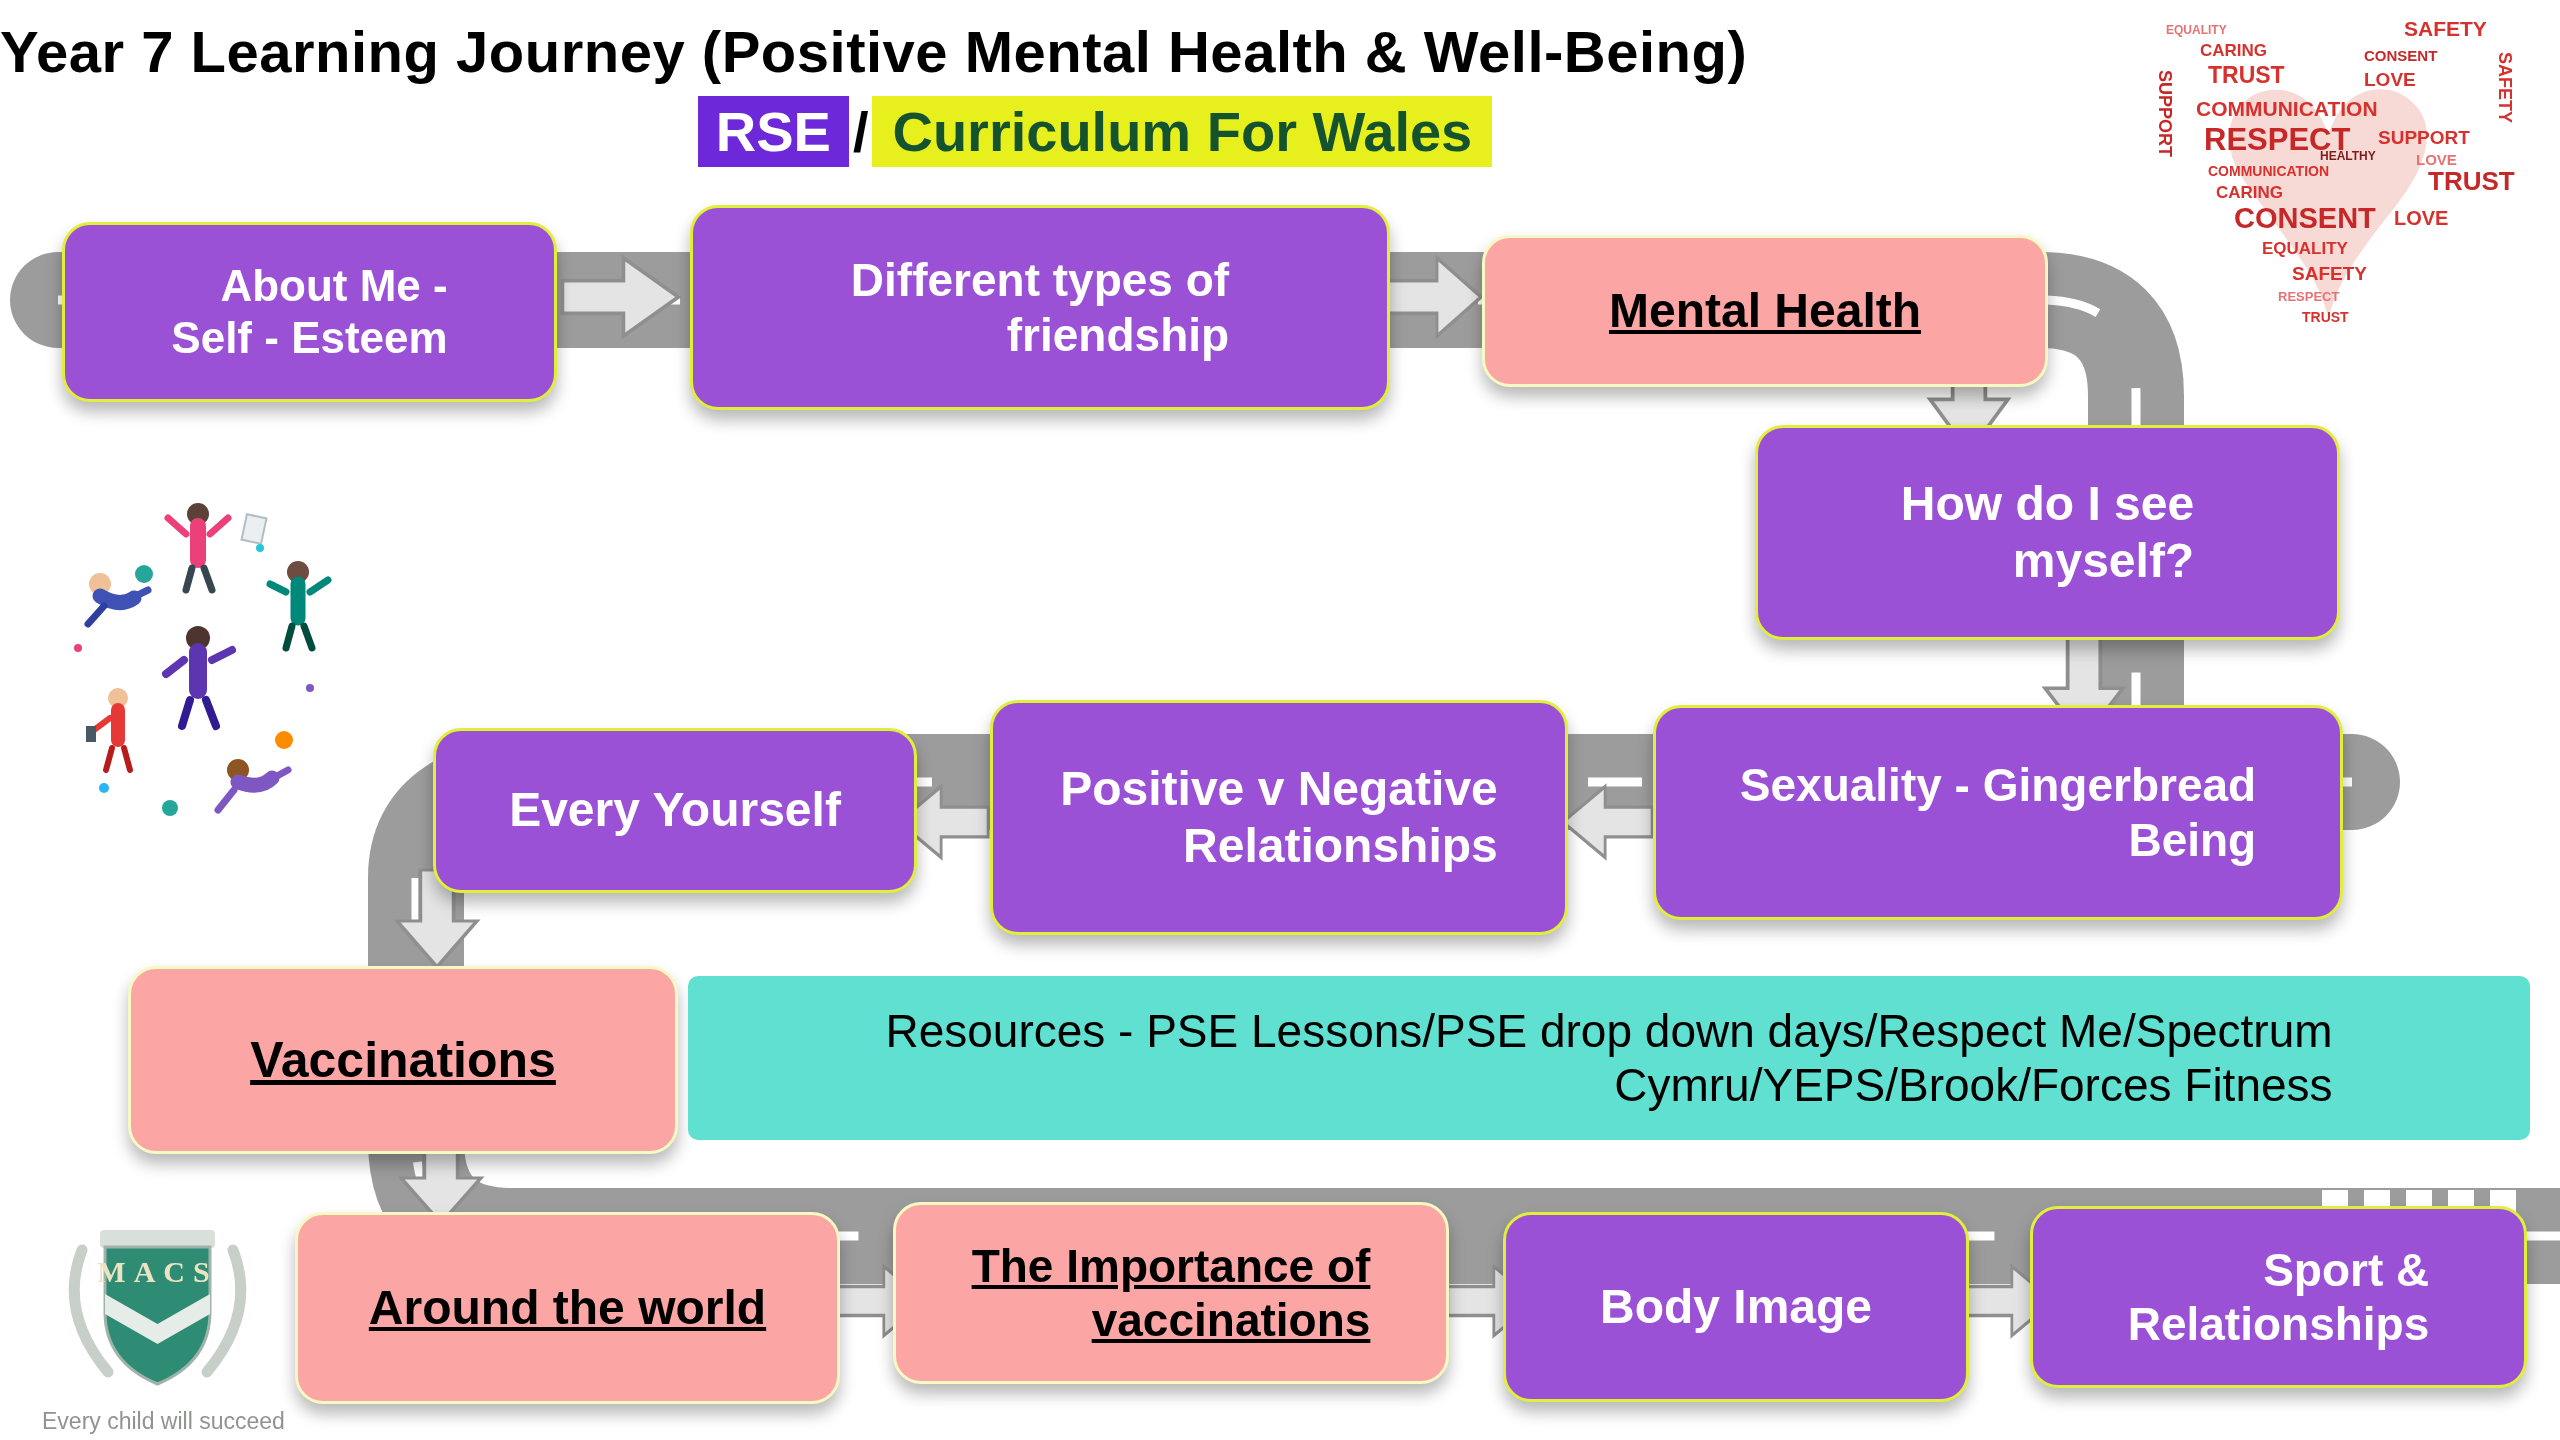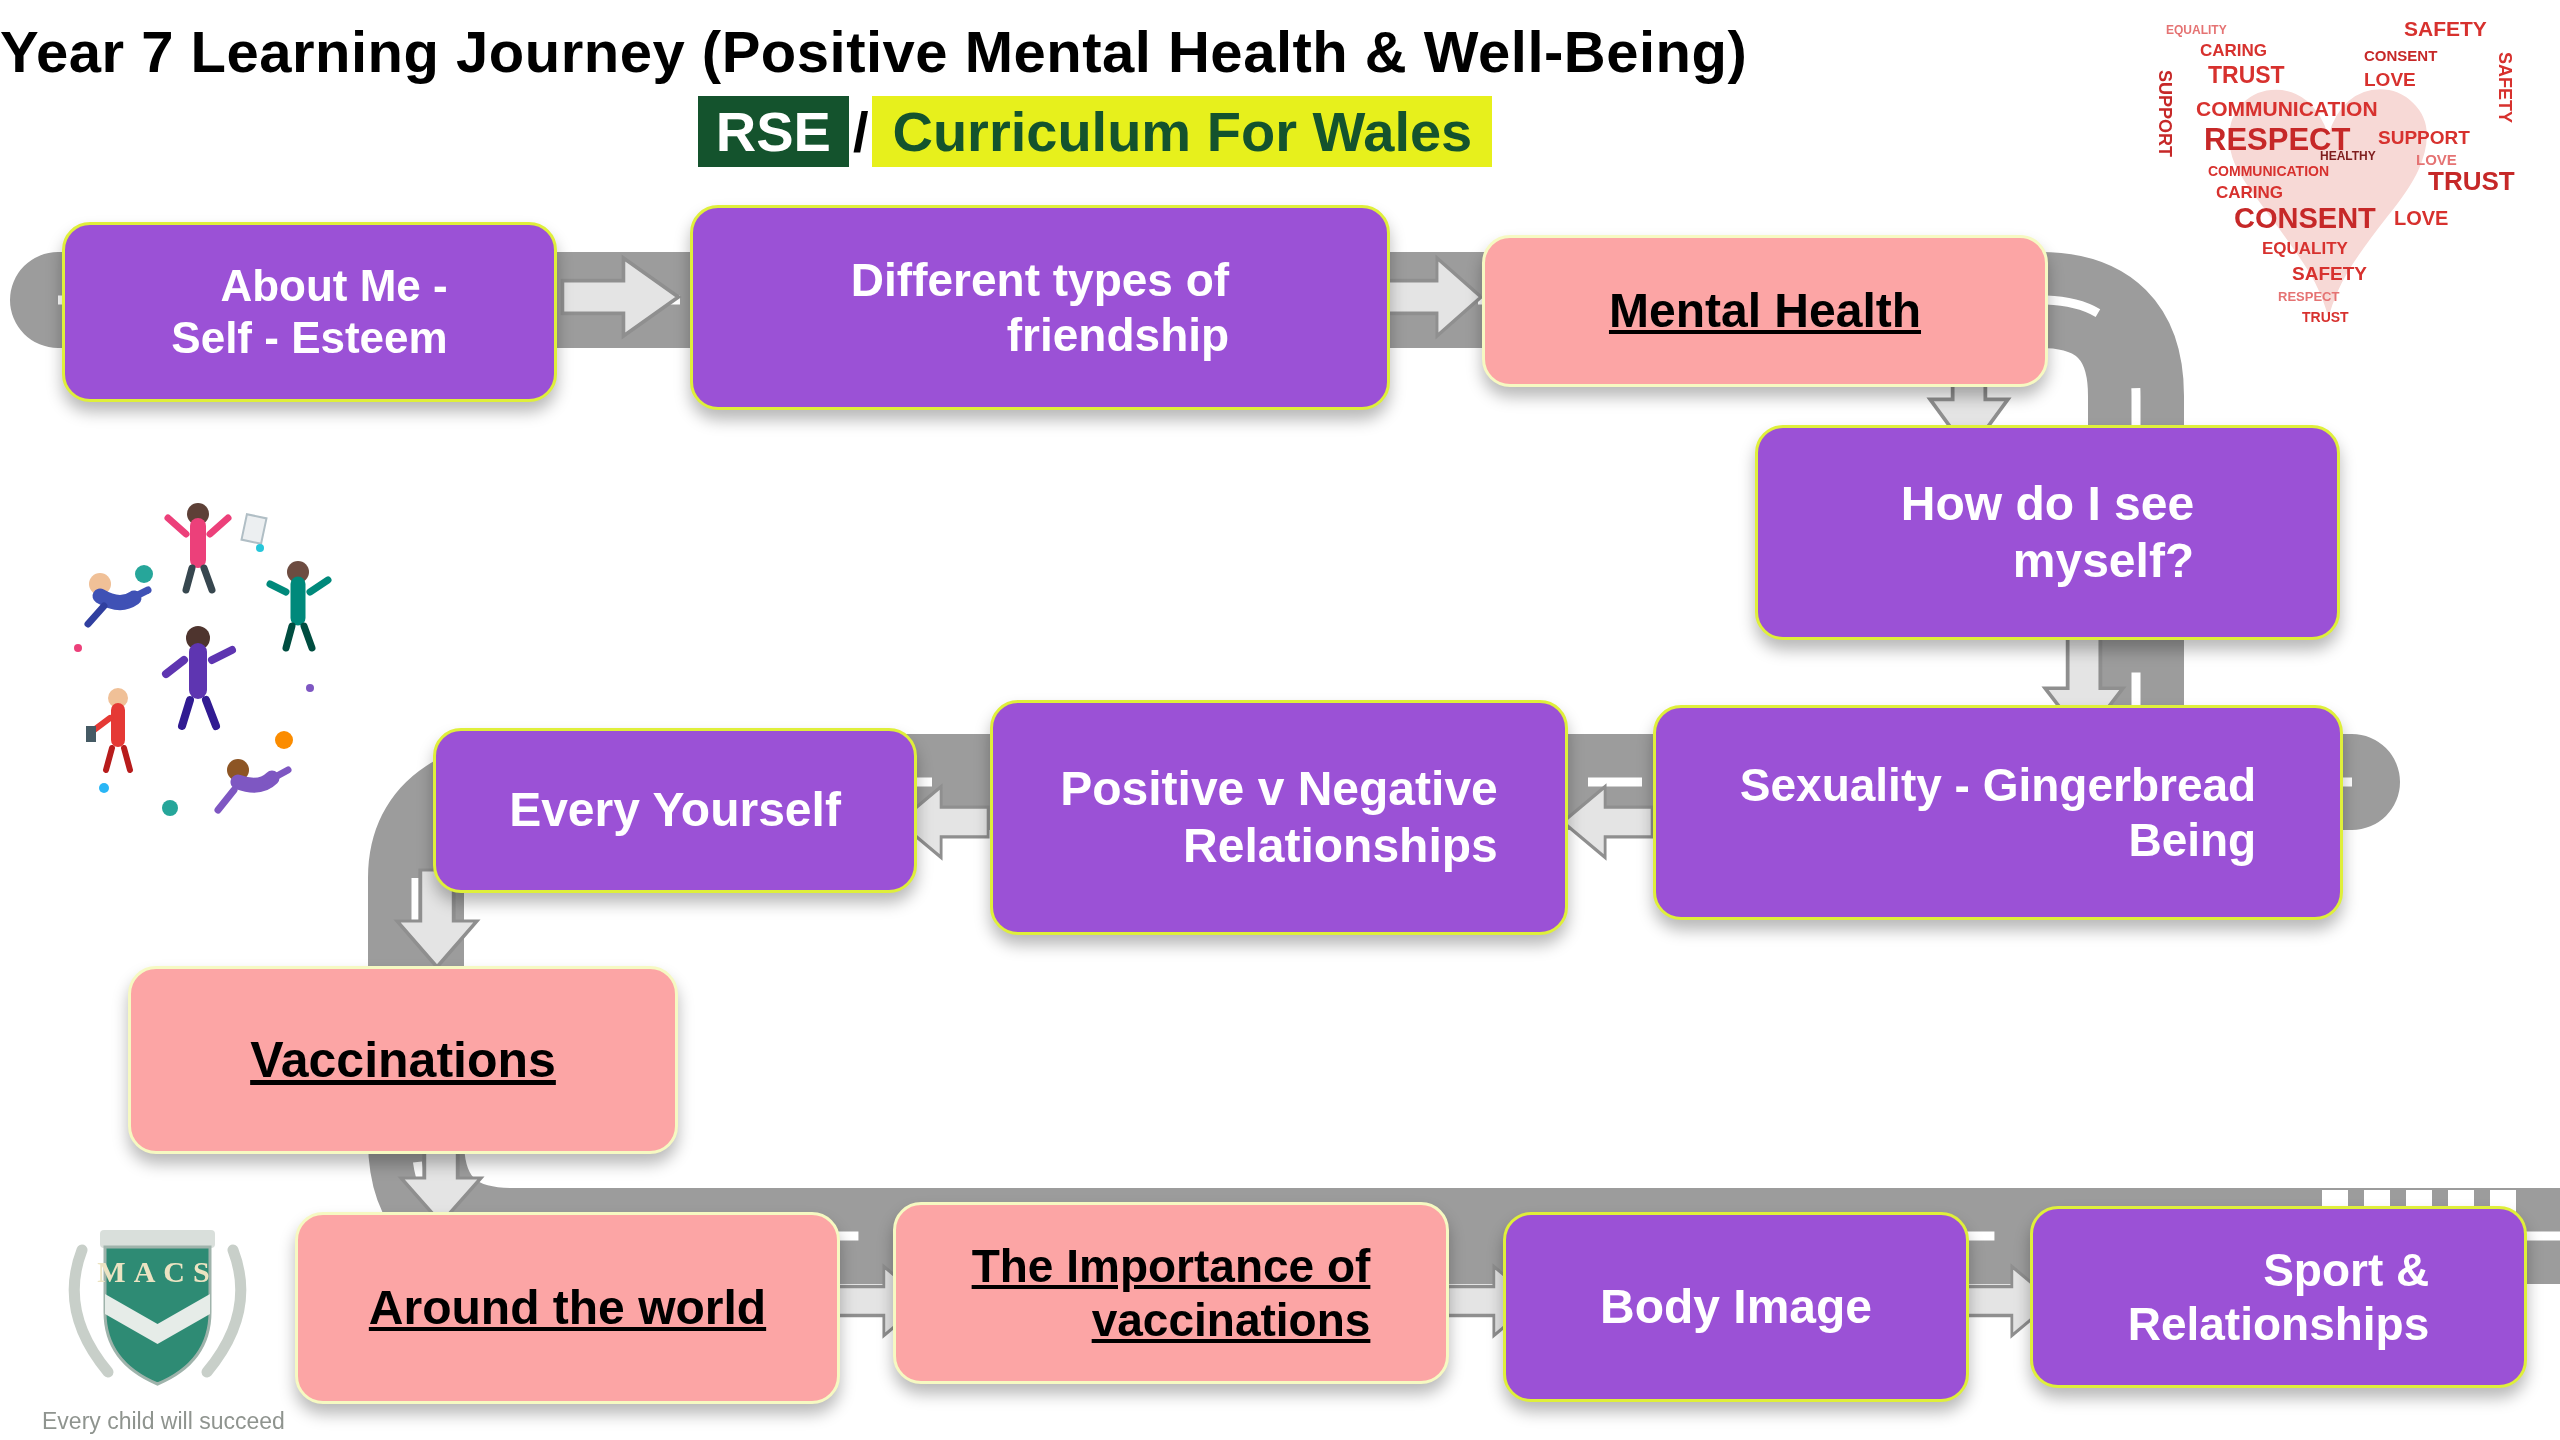--- a/index.html
+++ b/index.html
@@ -16,21 +16,21 @@
   
   .title {
     position: absolute; left: 0; top: 18px; width: 2190px;
     text-align: left; font-size: 58px; font-weight: 700; color: #000;
     letter-spacing: 0.5px;
   }
   .subtitle {
     position: absolute; left: 0; top: 96px; width: 2190px;
     text-align: center; font-size: 56px; font-weight: 700; line-height: 1.2;
   }
-  .subtitle .rse   { background: #14532d; color: #fff; padding: 2px 18px; display: inline-block; }
+  .subtitle .rse   { background: #6d28d9; color: #fff; padding: 2px 18px; display: inline-block; }
   .subtitle .slash { color: #000; padding: 0 4px; }
   .subtitle .cfw   { background: #e7f01c; color: #14532d; padding: 2px 20px; display: inline-block; }
 
   
   .road { position: absolute; left: 0; top: 0; z-index: 1; }
   .tarmac { fill: none; stroke: #9c9c9c; stroke-width: 96; stroke-linecap: round; }
   .lane   { fill: none; stroke: #ffffff; stroke-width: 9; stroke-dasharray: 54 88; }
 
   
   .node {
@@ -187,20 +187,22 @@
       </svg>
   </div>
   <div class="node purple" style="left:433px; top:728px; width:484px; height:165px; font-size:48px">Every Yourself</div>
   <div class="arrow" style="left:392px; top:868px; width:90px; height:102px">
     <svg viewBox="0 0 70 100" preserveAspectRatio="none">
         <polygon points="22,2 48,2 48,52 66,52 35,97 4,52 22,52" fill="#e4e4e4" stroke="#8f8f8f" stroke-width="3"></polygon>
       </svg>
   </div>
 
   <div class="node yellow" style="left:128px; top:966px; width:550px; height:188px; font-size:50px">Vaccinations</div>
+  <div class="node teal" style="left:688px; top:976px; width:1842px; height:164px; font-size:46px">Resources - PSE Lessons/PSE drop down days/Respect Me/Spectrum
+Cymru/YEPS/Brook/Forces Fitness</div>
   <div class="arrow" style="left:396px; top:1126px; width:90px; height:100px">
     <svg viewBox="0 0 70 100" preserveAspectRatio="none">
         <polygon points="22,2 48,2 48,52 66,52 35,97 4,52 22,52" fill="#e4e4e4" stroke="#8f8f8f" stroke-width="3"></polygon>
       </svg>
   </div>
 
   <div class="node yellow" style="left:295px; top:1212px; width:545px; height:192px; font-size:48px">Around the world</div>
   <div class="arrow" style="left:836px; top:1262px; width:92px; height:78px">
     <svg viewBox="0 0 100 70" preserveAspectRatio="none">
         <polygon points="2,22 52,22 52,4 97,35 52,66 52,48 2,48" fill="#e4e4e4" stroke="#8f8f8f" stroke-width="3"></polygon>

